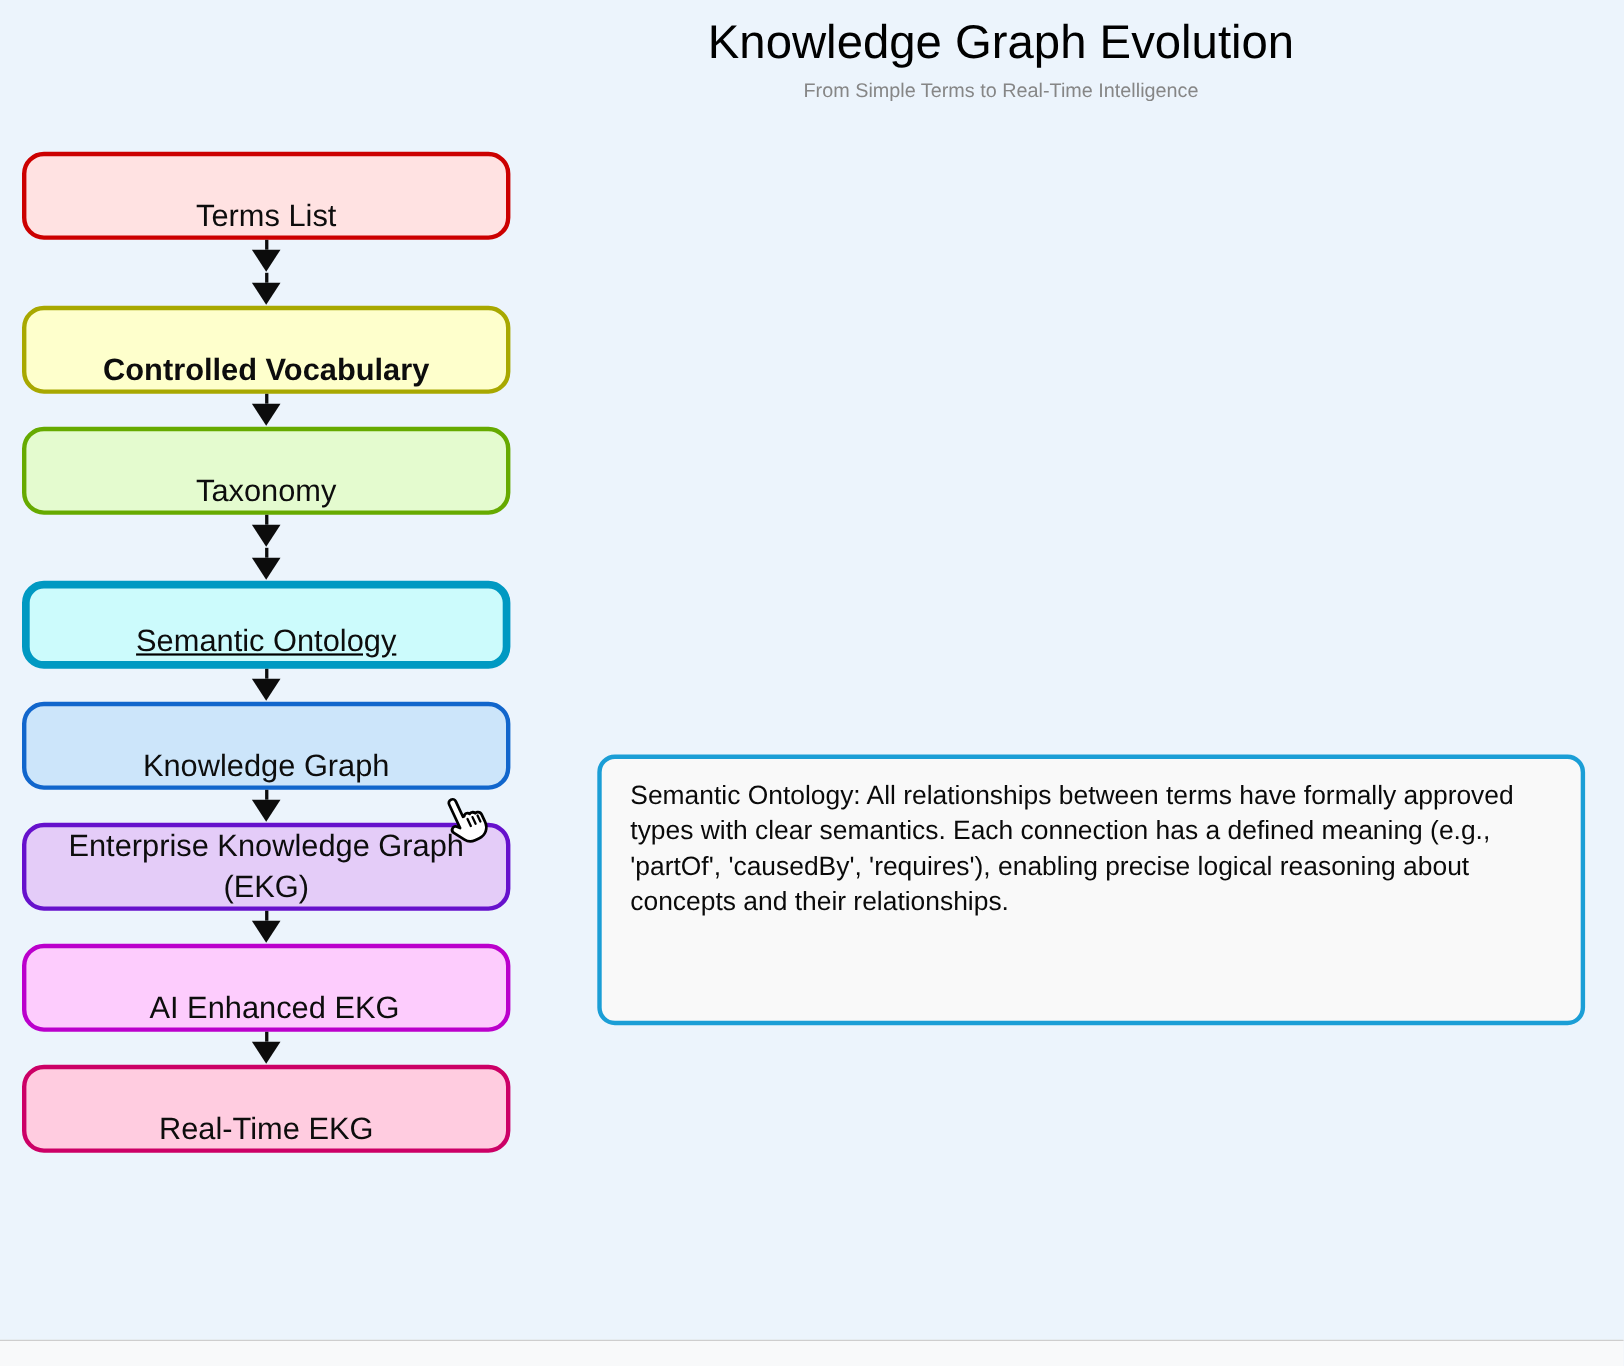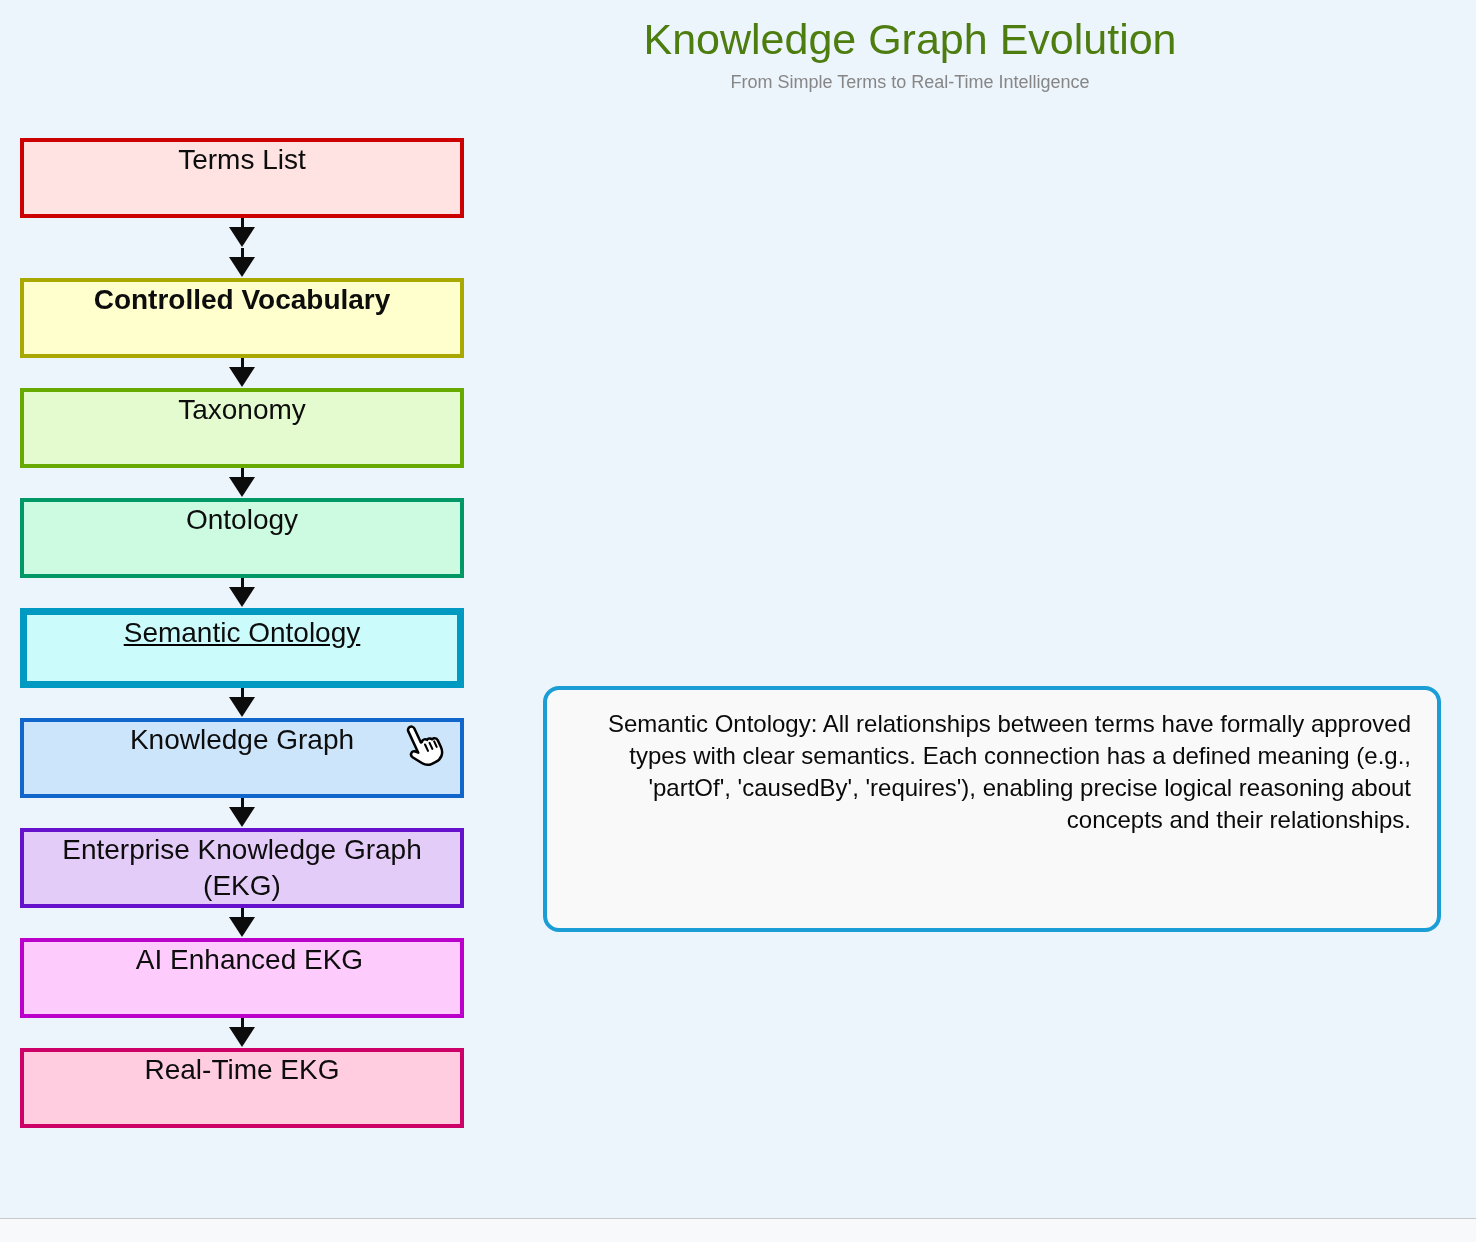--- a/index.html
+++ b/index.html
@@ -19,21 +19,21 @@
   .header {
     position: absolute;
     left: 350px;
     top: 16px;
     width: 1120px;
     text-align: center;
   }
   .title {
     font-size: 43px;
     font-weight: 500;
-    color: #4d7c0f;
+    color: #000000;
     letter-spacing: 0;
     line-height: 1.1;
   }
   .subtitle {
     margin-top: 10px;
     font-size: 18px;
     color: #868686;
     line-height: 1.1;
   }
 
@@ -44,23 +44,23 @@
     top: 138px;
     width: 444px;
     display: flex;
     flex-direction: column;
     align-items: stretch;
   }
   .node {
     box-sizing: border-box;
     height: 80px;
     border: 4px solid #000;
-    border-radius: 0;
+    border-radius: 20px;
     display: flex;
-    align-items: flex-start;
+    align-items: flex-end;
     justify-content: center;
     text-align: center;
     background: #fff;
   }
   .node.selected {
     border-width: 7px;
     text-decoration: underline;
   }
   .node-label {
     font-size: 28px;
@@ -98,21 +98,20 @@
     box-sizing: border-box;
     border: 4px solid #1b9ed6;
     border-radius: 16px;
     background: #f9f9f9;
     padding: 18px 26px;
   }
   .detail-text {
     font-size: 24px;
     line-height: 32px;
     color: #0a0a0a;
-    text-align: right;
   }
 
   
   .cursor {
     position: absolute;
     left: 400px;
     top: 720px;
     width: 48px;
     height: 50px;
     z-index: 10;
@@ -166,23 +165,20 @@
 
   <div class="node" style="background: rgb(228, 251, 207); border-color: rgb(102, 170, 0);">
     <div class="node-label">Taxonomy</div>
   </div>
 
   <div class="arrow">
     <div class="stem"></div>
     <div class="head"></div>
   </div>
 
-  <div class="node" style="background: rgb(205, 251, 226); border-color: rgb(0, 153, 102);">
-    <div class="node-label">Ontology</div>
-  </div>
 
   <div class="arrow">
     <div class="stem"></div>
     <div class="head"></div>
   </div>
 
   <div class="node selected" style="background: rgb(204, 251, 252); border-color: rgb(0, 153, 194);">
     <div class="node-label">Semantic Ontology</div>
   </div>
 

